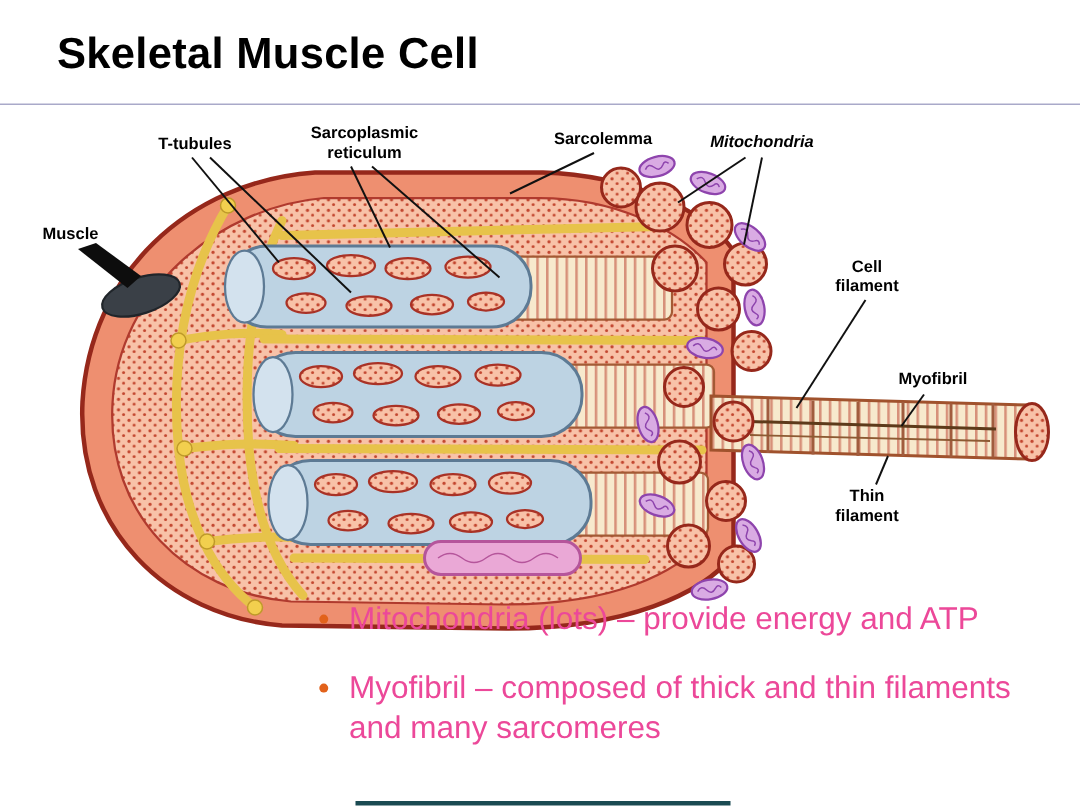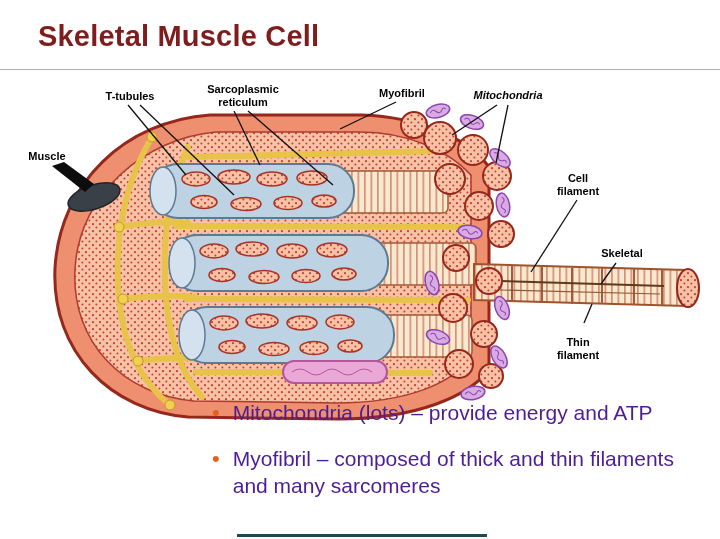--- a/index.html
+++ b/index.html
@@ -6,40 +6,40 @@
   html,body { width:720px; height:539px; }
   body {
     position:relative;
     background:#ffffff;
     font-family:"Liberation Sans", sans-serif;
     overflow:hidden;
   }
   .slide { position:absolute; inset:0; }
   .title {
     position:absolute; left:38px; top:20px;
-    font-size:29px; font-weight:bold; color:#7f1d1d; letter-spacing:.2px;
+    font-size:29px; font-weight:bold; color:#000000; letter-spacing:.2px;
   }
   .divider {
     position:absolute; left:0; top:69px; width:720px; height:1px;
     background:#a9a9c9;
   }
   .diagram { position:absolute; left:0; top:75px; width:720px; height:365px;padding-left:28px; }
   .diagram svg { position:absolute; left:0; top:0; }
   .lbl {
     position:absolute; transform:translateX(-50%);
     font-size:11px; font-weight:bold; color:#000;
     text-align:center; white-space:pre-line; line-height:1.18;
   }
   .bullets {
     position:absolute; left:212px; top:399px; width:497px;
     list-style:none;
   }
   .bullets li { display:flex; gap:13px; margin-bottom:19px; }
   .marker { color:#e2621b; font-size:22px; line-height:27px; flex:0 0 auto; }
-  .btxt { font-size:21px; line-height:27px; color:#4c1d95; }
+  .btxt { font-size:21px; line-height:27px; color:#ec4899; }
   .edge {
     position:absolute; left:237px; top:534px; width:250px; height:3px;
     background:#1a4a52;
   }
 </style>
 </head>
 <body>
 
 <div class="slide">
 
@@ -225,27 +225,27 @@
         <line x1="577" y1="125" x2="531" y2="197"></line>
         <line x1="616" y1="188" x2="601" y2="209"></line>
         <line x1="584" y1="248" x2="592" y2="229"></line>
       </g>
       <polygon points="52,91 64,87 94,109 85,117" fill="#0d0d0d"></polygon>
     </svg>
 
     <div class="lbl" style="left:130px; top:15px;">T-tubules</div>
     <div class="lbl" style="left:243px; top:8px;">Sarcoplasmic
 reticulum</div>
-    <div class="lbl" style="left:402px; top:12px;">Myofibril</div>
+    <div class="lbl" style="left:402px; top:12px;">Sarcolemma</div>
     <div class="lbl" style="left:508px; top:14px;font-style:italic;">Mitochondria</div>
     <div class="lbl" style="left:47px; top:75px;">Muscle</div>
     <div class="lbl" style="left:578px; top:97px;">Cell
 filament</div>
-    <div class="lbl" style="left:622px; top:172px;">Skeletal</div>
-    <div class="lbl" style="left:578px; top:250px;margin-top:11px;">Thin
+    <div class="lbl" style="left:622px; top:172px;">Myofibril</div>
+    <div class="lbl" style="left:578px; top:250px;">Thin
 filament</div>
   </div>
 
   <ul class="bullets">
     <li>
       <span class="marker">•</span>
       <span class="btxt">Mitochondria (lots) – provide energy and ATP</span>
     </li>
     <li>
       <span class="marker">•</span>

